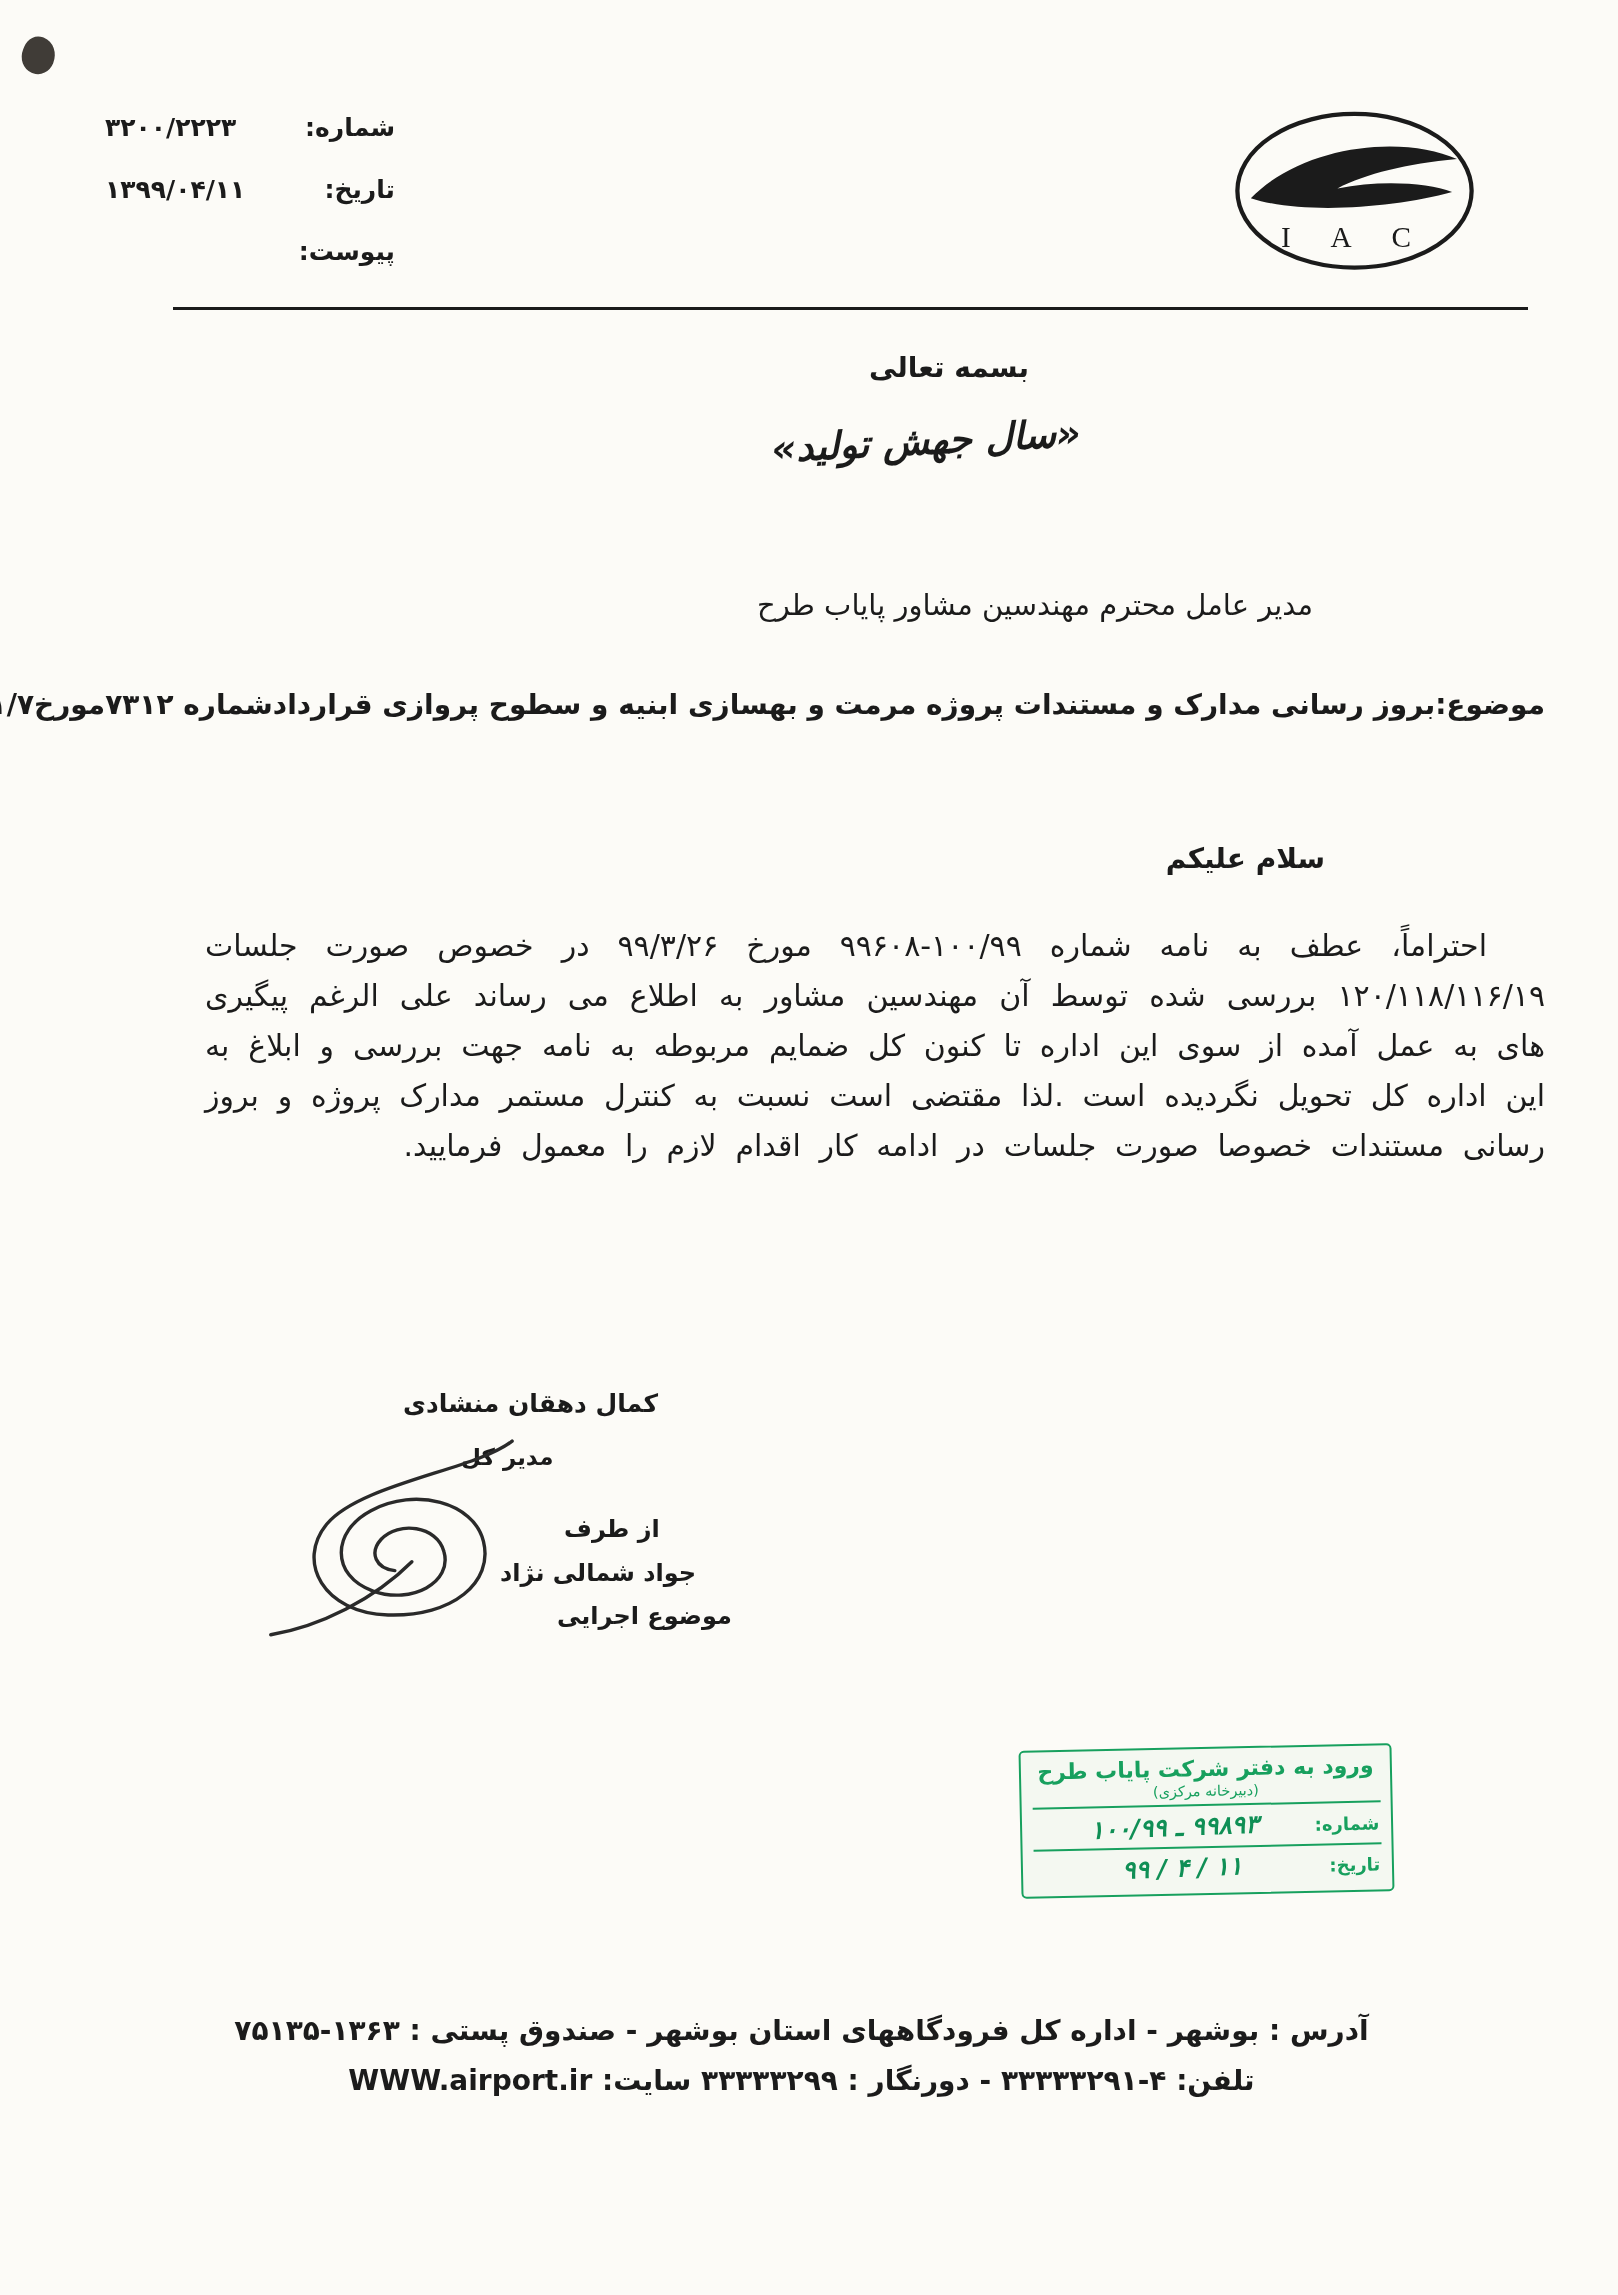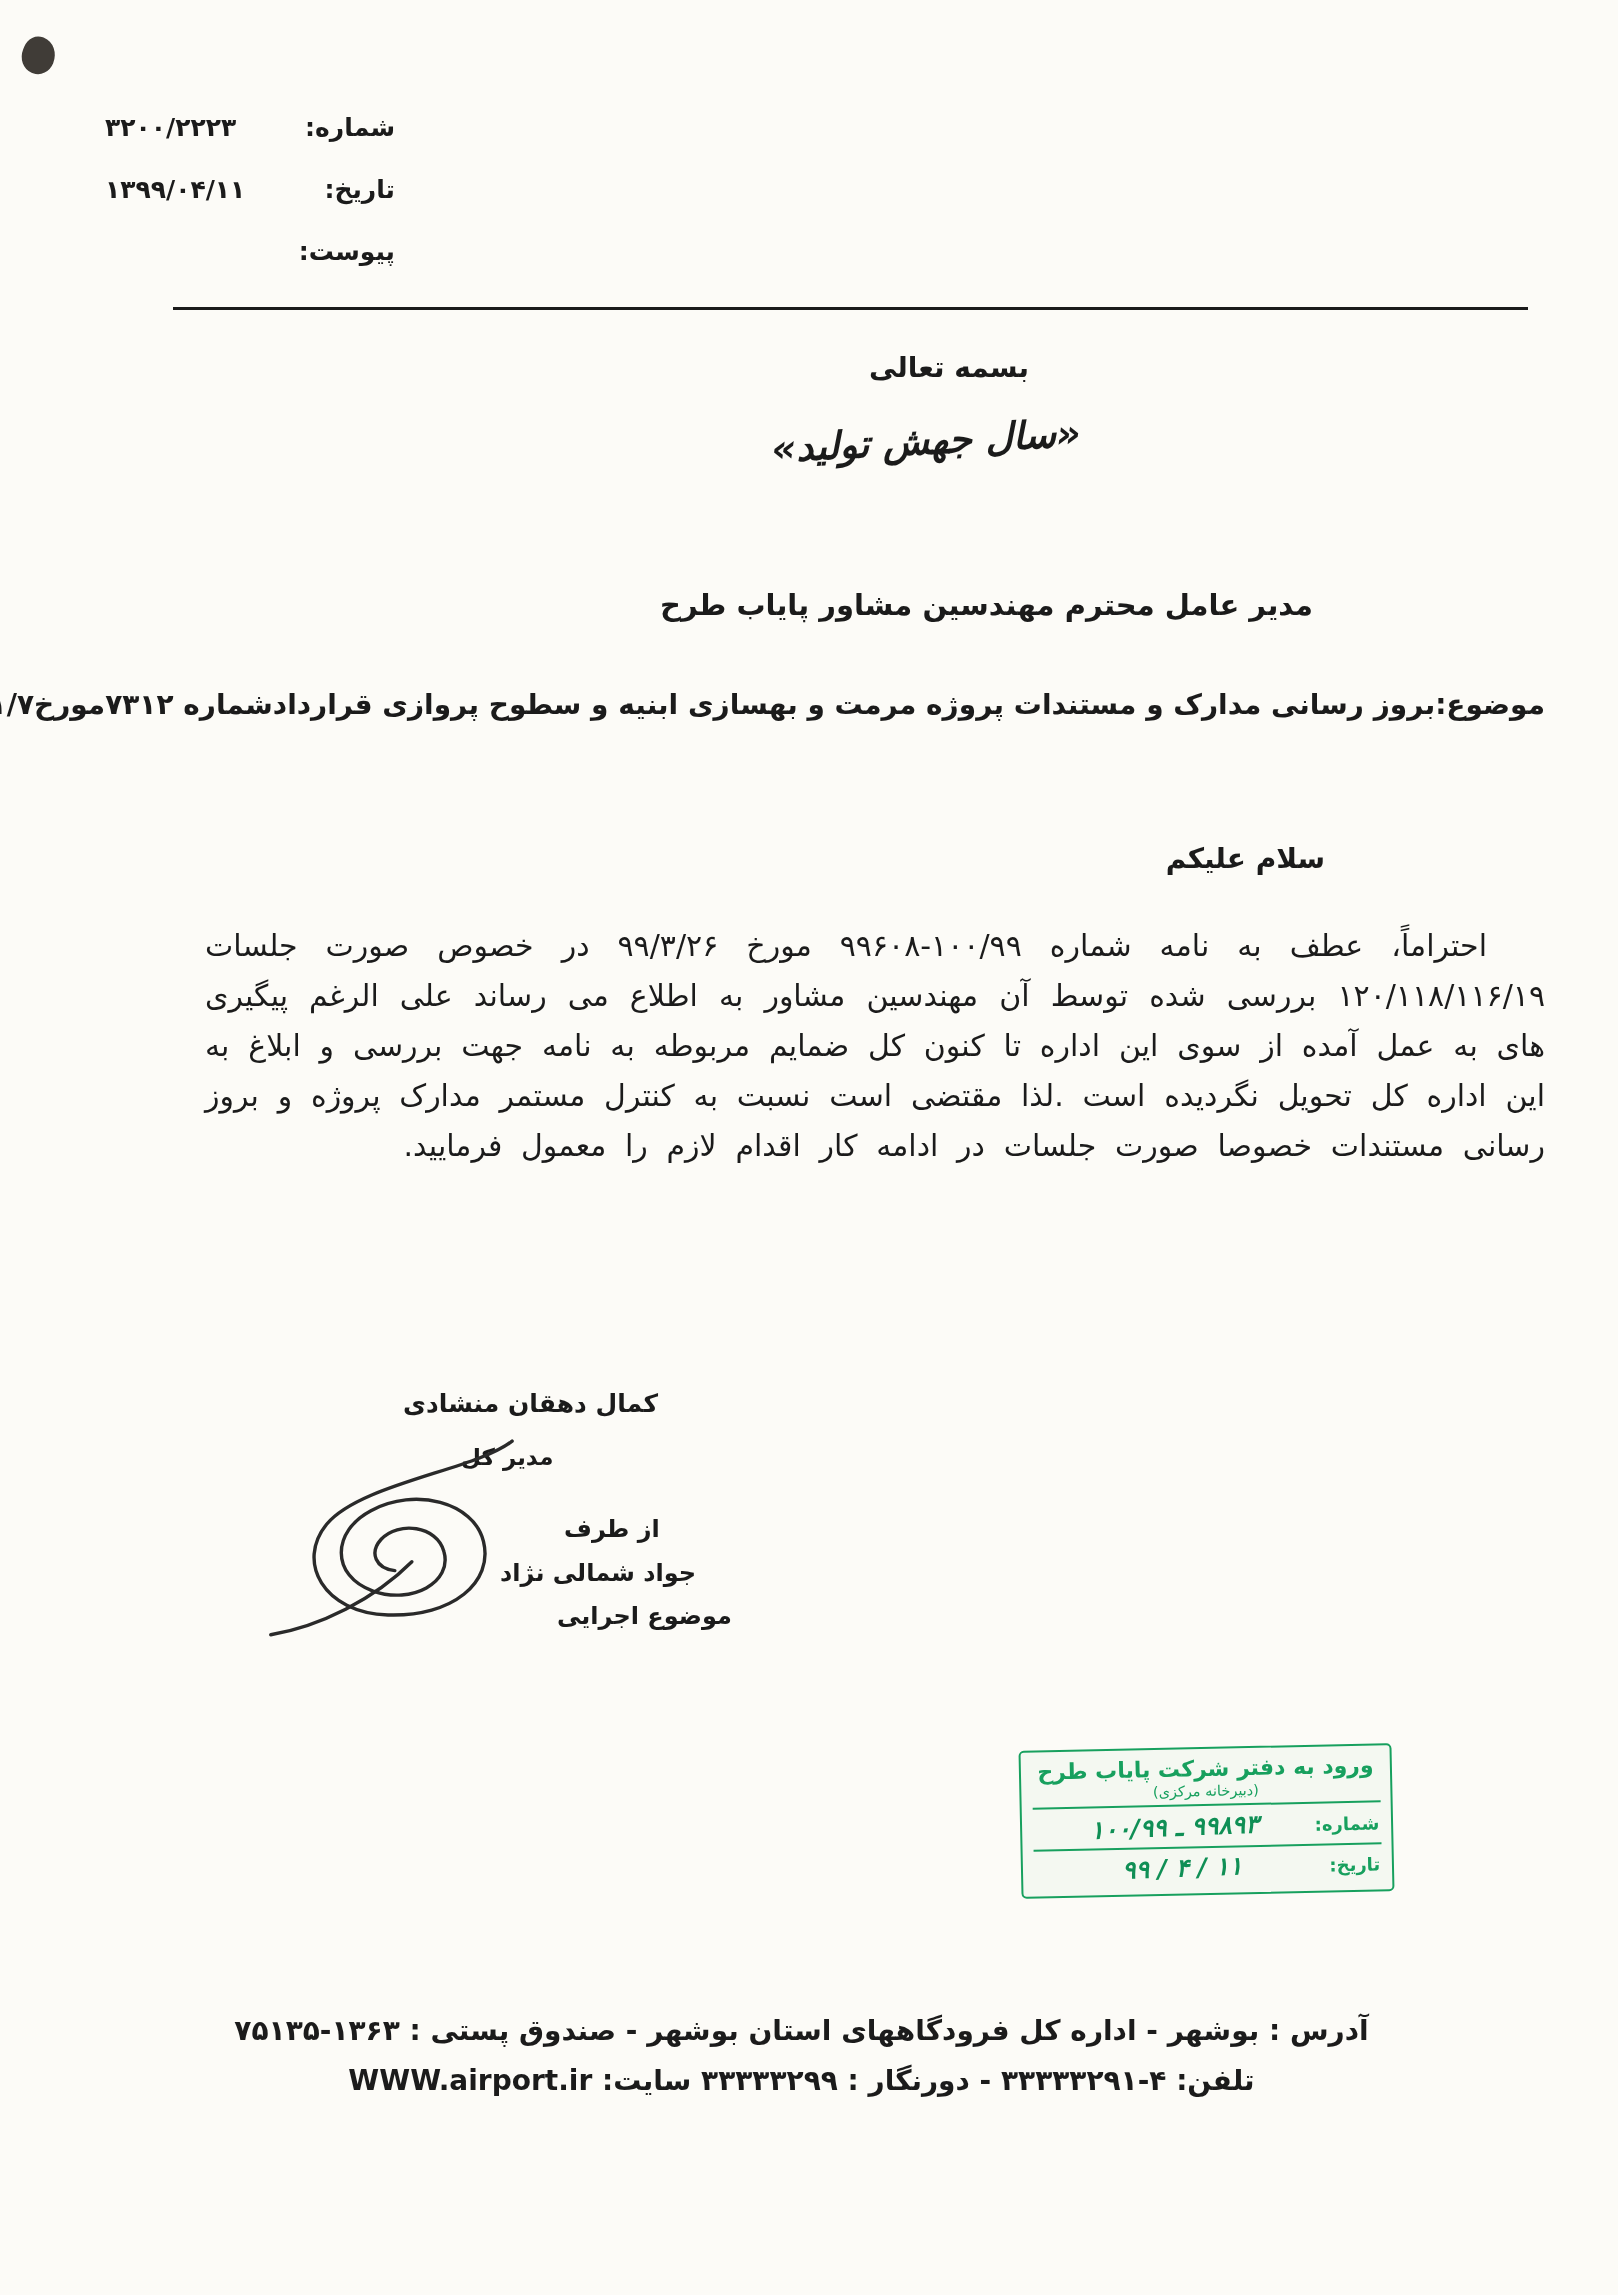--- a/index.html
+++ b/index.html
@@ -23,21 +23,21 @@
   .org-line1 { font-size:33px; font-weight:bold; margin-bottom:10.5px; }
   .org-line2 { font-size:30px; font-weight:bold; margin-bottom:9.2px; }
   .org-line3 { font-size:32px; font-weight:bold; }
   
   .company-logo { position:absolute; top:103px; right:140px; width:249px; height:183px; }
   .header-rule { position:absolute; top:307px; left:173px; right:91px; height:2.6px; background:#1b1b1b; }
   .besmele { position:absolute; top:351px; left:817px; width:264px; text-align:center;
              font-size:28px; font-weight:bold; }
   .slogan  { position:absolute; top:419px; left:725px; width:402px; text-align:center;
              font-size:38px; font-weight:bold; font-style:italic; transform:rotate(-3deg); }
-  .recipient  { position:absolute; top:588px;  right:306px; font-size:29px; font-weight:bold; }
+  .recipient  { position:absolute; top:588px;  right:306px; font-size:29px; font-weight:normal; }
   .subject    { position:absolute; top:688px; right:74px; font-size:28px; font-weight:bold; white-space:nowrap; }
   .salutation { position:absolute; top:842px; right:294px; font-size:28px; font-weight:bold; }
   .body-text  { position:absolute; top:921px; right:74px; left:205px;
                 font-size:30px; line-height:50px; text-align:justify;
                 text-indent:58px; word-spacing:9.2px; }
   
   .sig-name         { position:absolute; top:1389px; left:403px; font-size:25px; font-weight:bold; }
   .sig-title        { position:absolute; top:1444px; left:461px; font-size:23px; font-weight:bold; }
   .sig-scribble     { position:absolute; top:1422px; left:257px; width:262px; height:225px; }
   .sig-onbehalf     { position:absolute; top:1515px; left:564px; font-size:24px; font-weight:bold; }
@@ -75,20 +75,27 @@
       <span>تاریخ:</span>
       <span>۱۳۹۹/۰۴/۱۱</span>
     </div>
     <div class="meta-row">
       <span>پیوست:</span>
       <span></span>
     </div>
   </div>
 
 
+  <div class="company-logo">
+    <svg viewBox="0 0 200 150" width="249" height="183">
+      <ellipse cx="100" cy="72" rx="96" ry="63" fill="none" stroke="#1b1b1b" stroke-width="3.5"></ellipse>
+      <path d="M15 78 C 58 34 140 26 184 46 C 142 50 110 58 86 70 C 120 63 160 65 180 73 C 132 86 58 92 15 78 Z" fill="#1b1b1b"></path>
+      <text x="100" y="118" text-anchor="middle" font-size="24" letter-spacing="14" font-family="Liberation Serif, serif" fill="#1b1b1b">I A C</text>
+    </svg>
+  </div>
 
   <div class="header-rule"></div>
 
   <div class="besmele">بسمه تعالی</div>
   <div class="slogan">«سال جهش تولید»</div>
 
   <div class="recipient">مدیر عامل محترم مهندسین مشاور پایاب طرح</div>
   <div class="subject">موضوع:بروز رسانی مدارک و مستندات پروژه مرمت و بهسازی ابنیه و سطوح پروازی قراردادشماره ۷۳۱۲مورخ۹۷/۱۱/۷</div>
   <div class="salutation">سلام علیکم</div>
   <div class="body-text">احتراماً، عطف به نامه شماره ۱۰۰/۹۹-۹۹۶۰۸ مورخ ۹۹/۳/۲۶ در خصوص صورت جلسات ۱۲۰/۱۱۸/۱۱۶/۱۹ بررسی شده توسط آن مهندسین مشاور به اطلاع می رساند علی الرغم پیگیری های به عمل آمده از سوی این اداره تا کنون کل ضمایم مربوطه به نامه جهت بررسی و ابلاغ به این اداره کل تحویل نگردیده است .لذا مقتضی است نسبت به کنترل مستمر مدارک پروژه و بروز رسانی مستندات خصوصا صورت جلسات در ادامه کار اقدام لازم را معمول فرمایید.</div>

